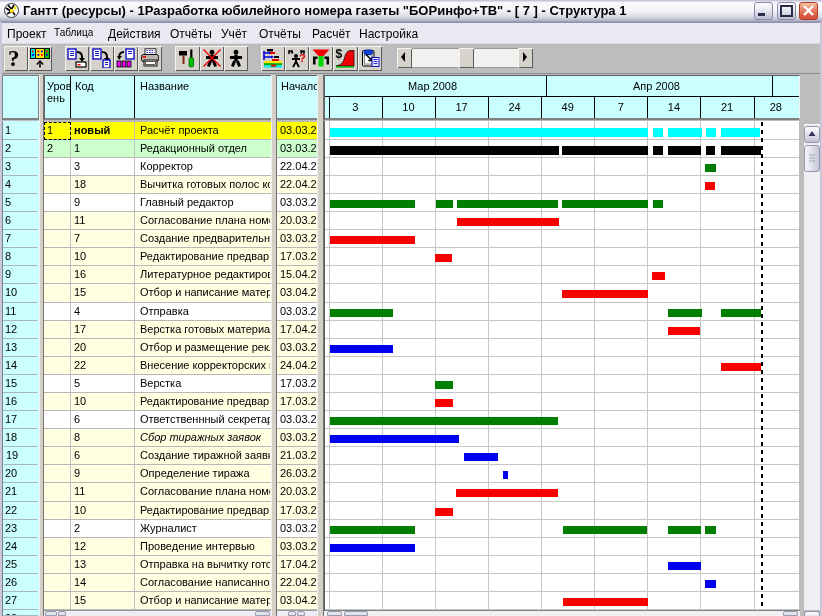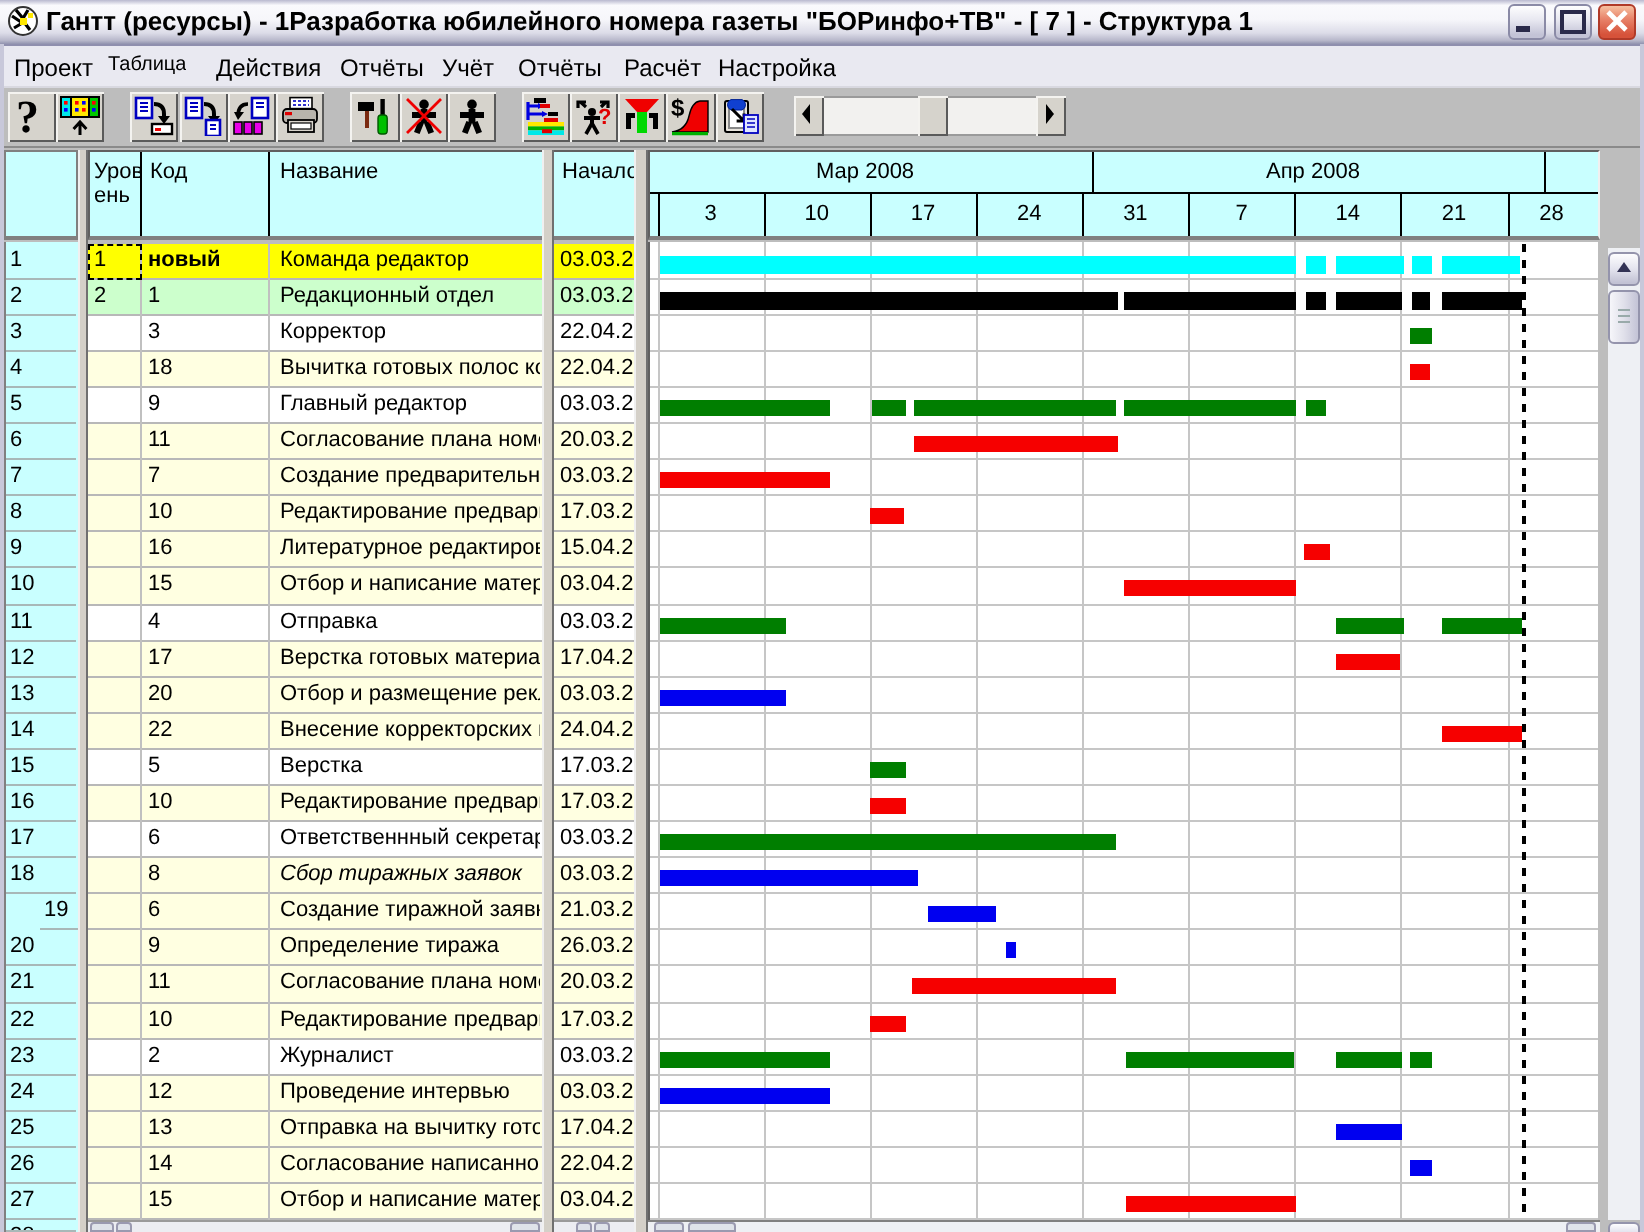--- a/index.html
+++ b/index.html
@@ -168,41 +168,41 @@
 <div class="abs txt" style="left:3px;top:266px;width:35px;height:18px;line-height:17px;padding-left:2px;border-bottom:1px solid #a8b8b8;">9</div>
 <div class="abs txt" style="left:3px;top:284px;width:35px;height:19px;line-height:17px;padding-left:2px;border-bottom:1px solid #a8b8b8;">10</div>
 <div class="abs txt" style="left:3px;top:303px;width:35px;height:18px;line-height:17px;padding-left:2px;border-bottom:1px solid #a8b8b8;">11</div>
 <div class="abs txt" style="left:3px;top:321px;width:35px;height:18px;line-height:17px;padding-left:2px;border-bottom:1px solid #a8b8b8;">12</div>
 <div class="abs txt" style="left:3px;top:339px;width:35px;height:18px;line-height:17px;padding-left:2px;border-bottom:1px solid #a8b8b8;">13</div>
 <div class="abs txt" style="left:3px;top:357px;width:35px;height:18px;line-height:17px;padding-left:2px;border-bottom:1px solid #a8b8b8;">14</div>
 <div class="abs txt" style="left:3px;top:375px;width:35px;height:18px;line-height:17px;padding-left:2px;border-bottom:1px solid #a8b8b8;">15</div>
 <div class="abs txt" style="left:3px;top:393px;width:35px;height:18px;line-height:17px;padding-left:2px;border-bottom:1px solid #a8b8b8;">16</div>
 <div class="abs txt" style="left:3px;top:411px;width:35px;height:18px;line-height:17px;padding-left:2px;border-bottom:1px solid #a8b8b8;">17</div>
 <div class="abs txt" style="left:3px;top:429px;width:35px;height:18px;line-height:17px;padding-left:2px;border-bottom:1px solid #a8b8b8;">18</div>
-<div class="abs txt" style="left:20px;top:447px;width:34px;height:18px;line-height:17px;padding-left:2px;border-bottom:1px solid #a8b8b8;">19</div>
+<div class="abs txt" style="left:4px;top:447px;width:34px;height:18px;line-height:17px;padding-left:2px;border-bottom:1px solid #a8b8b8;">19</div>
 <div class="abs txt" style="left:3px;top:465px;width:35px;height:18px;line-height:17px;padding-left:2px;border-bottom:1px solid #a8b8b8;">20</div>
 <div class="abs txt" style="left:3px;top:483px;width:35px;height:19px;line-height:17px;padding-left:2px;border-bottom:1px solid #a8b8b8;">21</div>
 <div class="abs txt" style="left:3px;top:502px;width:35px;height:18px;line-height:17px;padding-left:2px;border-bottom:1px solid #a8b8b8;">22</div>
 <div class="abs txt" style="left:3px;top:520px;width:35px;height:18px;line-height:17px;padding-left:2px;border-bottom:1px solid #a8b8b8;">23</div>
 <div class="abs txt" style="left:3px;top:538px;width:35px;height:18px;line-height:17px;padding-left:2px;border-bottom:1px solid #a8b8b8;">24</div>
 <div class="abs txt" style="left:3px;top:556px;width:35px;height:18px;line-height:17px;padding-left:2px;border-bottom:1px solid #a8b8b8;">25</div>
 <div class="abs txt" style="left:3px;top:574px;width:35px;height:18px;line-height:17px;padding-left:2px;border-bottom:1px solid #a8b8b8;">26</div>
 <div class="abs txt" style="left:3px;top:592px;width:35px;height:18px;line-height:17px;padding-left:2px;border-bottom:1px solid #a8b8b8;">27</div>
 <div class="abs txt" style="left:3px;top:610px;width:35px;height:6px;line-height:17px;padding-left:2px;border-bottom:1px solid #a8b8b8;">28</div>
 <div class="abs" style="left:39px;top:75px;width:5px;height:541px;background:#d4d0c8;border-left:1px solid #f0f0f0;border-right:1px solid #707070;"></div>
 <div class="abs" style="left:44px;top:75px;width:227px;height:45px;background:#c9ffff;border-top:1px solid #606060;border-left:1px solid #606060;border-bottom:2px solid #808080;"></div>
 <div class="abs txt" style="left:47px;top:80px;width:24px;">Уров<br>ень</div>
 <div class="abs txt" style="left:75px;top:80px;">Код</div>
 <div class="abs txt" style="left:140px;top:80px;">Название</div>
 <div class="abs" style="left:70px;top:76px;width:1px;height:42px;background:#000;"></div>
 <div class="abs" style="left:134px;top:76px;width:1px;height:42px;background:#000;"></div>
 <div class="abs" style="left:44px;top:122px;width:227px;height:18px;background:#ffff00;border-bottom:1px solid #b8b8b8;"></div>
 <div class="abs txt" style="left:47px;top:122px;line-height:17px;">1</div>
 <div class="abs txt" style="left:74px;top:122px;line-height:17px;font-weight:bold;">новый</div>
-<div class="abs txt" style="left:140px;top:122px;width:130px;line-height:17px;">Команда редактор</div>
+<div class="abs txt" style="left:140px;top:122px;width:130px;line-height:17px;">Расчёт проекта</div>
 <div class="abs" style="left:44px;top:140px;width:227px;height:18px;background:#ccffcc;border-bottom:1px solid #b8b8b8;"></div>
 <div class="abs txt" style="left:47px;top:140px;line-height:17px;">2</div>
 <div class="abs txt" style="left:74px;top:140px;line-height:17px;">1</div>
 <div class="abs txt" style="left:140px;top:140px;width:130px;line-height:17px;">Редакционный отдел</div>
 <div class="abs" style="left:44px;top:158px;width:227px;height:18px;background:#ffffff;border-bottom:1px solid #b8b8b8;"></div>
 <div class="abs txt" style="left:74px;top:158px;line-height:17px;">3</div>
 <div class="abs txt" style="left:140px;top:158px;width:130px;line-height:17px;">Корректор</div>
 <div class="abs" style="left:44px;top:176px;width:227px;height:18px;background:#ffffe1;border-bottom:1px solid #b8b8b8;"></div>
 <div class="abs txt" style="left:74px;top:176px;line-height:17px;">18</div>
 <div class="abs txt" style="left:140px;top:176px;width:130px;line-height:17px;">Вычитка готовых полос корректором</div>
@@ -355,21 +355,21 @@
 <div class="abs" style="left:488.1px;top:97px;width:1px;height:21px;background:#000;"></div>
 <div class="abs" style="left:541.2px;top:97px;width:1px;height:21px;background:#000;"></div>
 <div class="abs" style="left:594.2px;top:97px;width:1px;height:21px;background:#000;"></div>
 <div class="abs" style="left:647.3px;top:97px;width:1px;height:21px;background:#000;"></div>
 <div class="abs" style="left:700.4px;top:97px;width:1px;height:21px;background:#000;"></div>
 <div class="abs" style="left:753.5px;top:97px;width:1px;height:21px;background:#000;"></div>
 <div class="abs txt" style="left:340.3px;top:101px;width:30px;text-align:center;">3</div>
 <div class="abs txt" style="left:393.4px;top:101px;width:30px;text-align:center;">10</div>
 <div class="abs txt" style="left:446.5px;top:101px;width:30px;text-align:center;">17</div>
 <div class="abs txt" style="left:499.6px;top:101px;width:30px;text-align:center;">24</div>
-<div class="abs txt" style="left:552.7px;top:101px;width:30px;text-align:center;">31</div>
+<div class="abs txt" style="left:552.7px;top:101px;width:30px;text-align:center;">49</div>
 <div class="abs txt" style="left:605.8px;top:101px;width:30px;text-align:center;">7</div>
 <div class="abs txt" style="left:658.9px;top:101px;width:30px;text-align:center;">14</div>
 <div class="abs txt" style="left:712.0px;top:101px;width:30px;text-align:center;">21</div>
 <div class="abs txt" style="left:760.8px;top:101px;width:30px;text-align:center;">28</div>
 <div class="abs" style="left:324px;top:121px;width:475px;height:489px;background:#fff;border-left:1px solid #606060;"></div>
 <div class="abs" style="left:328.8px;top:121px;width:1px;height:489px;background:#c6c6c6;"></div>
 <div class="abs" style="left:381.9px;top:121px;width:1px;height:489px;background:#c6c6c6;"></div>
 <div class="abs" style="left:435.0px;top:121px;width:1px;height:489px;background:#c6c6c6;"></div>
 <div class="abs" style="left:488.1px;top:121px;width:1px;height:489px;background:#c6c6c6;"></div>
 <div class="abs" style="left:541.2px;top:121px;width:1px;height:489px;background:#c6c6c6;"></div>

